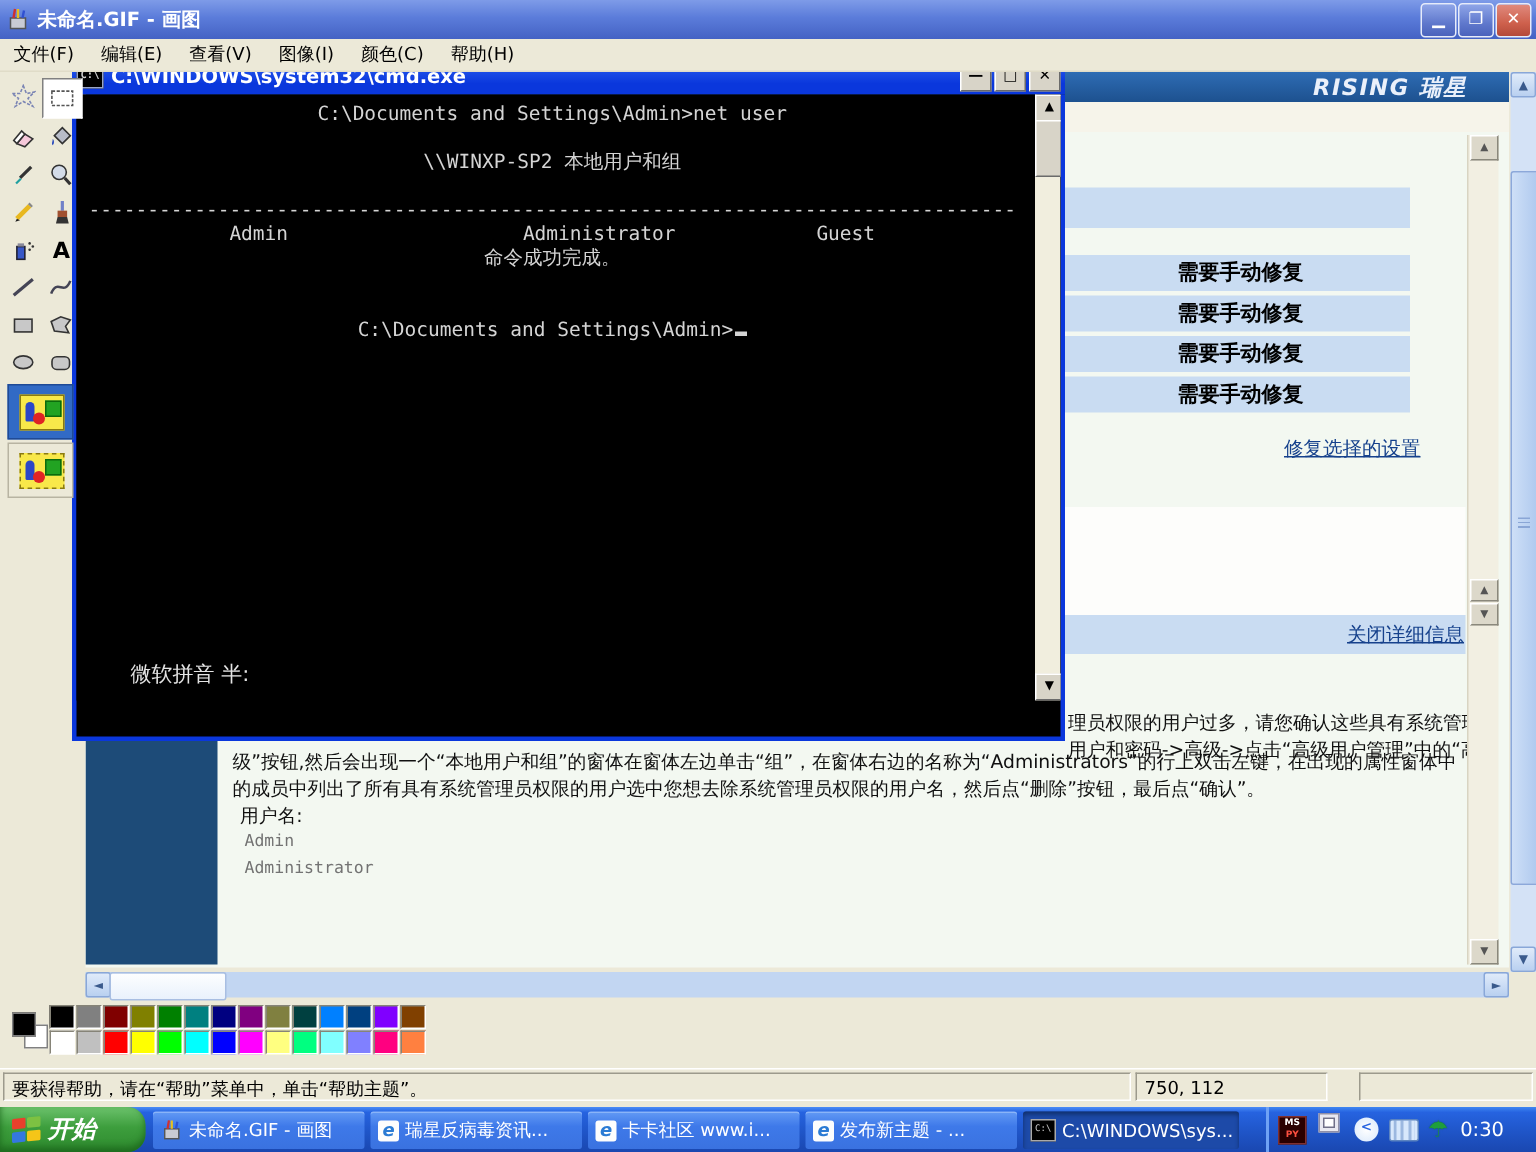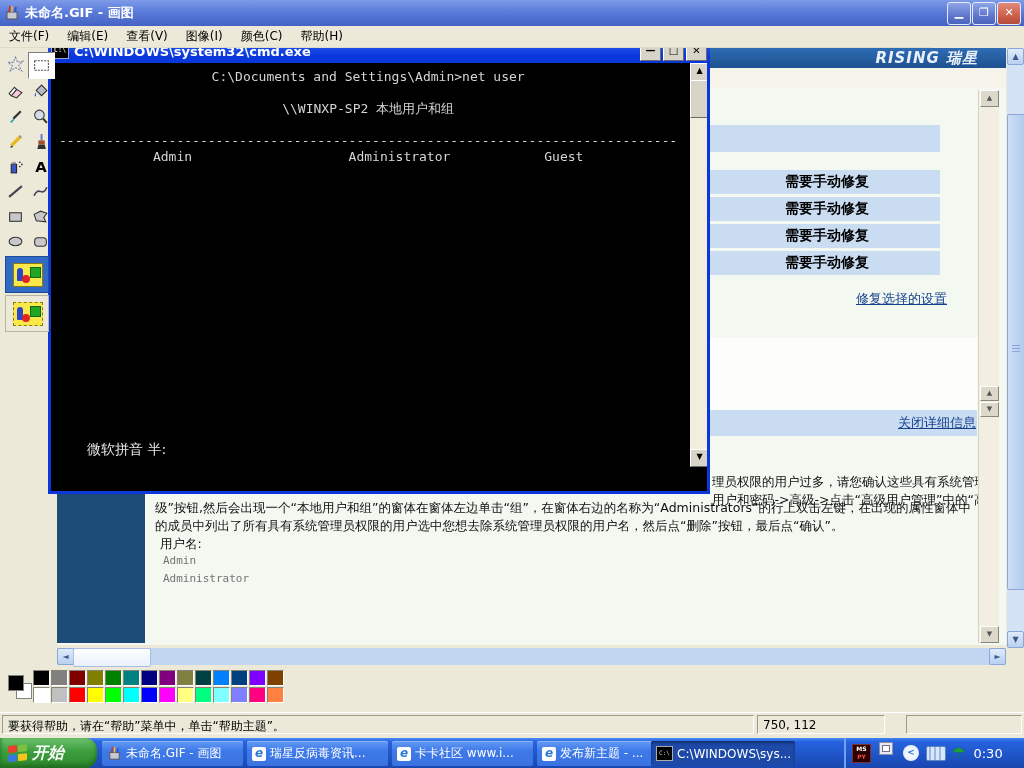--- a/index.html
+++ b/index.html
@@ -330,22 +330,24 @@
       </span>
     </div>
     <div class="cmd-body">
       <div class="cmd-text">
         <div class="cline">C:\Documents and Settings\Admin&gt;net user</div>
         <div class="cline"></div>
         <div class="cline">\\WINXP-SP2 本地用户和组</div>
         <div class="cline"></div>
         <div class="cline">-------------------------------------------------------------------------------</div>
         <div class="cline">Admin                    Administrator            Guest</div>
+        <div class="cline">命令成功完成。</div>
         <div class="cline"></div>
         <div class="cline"></div>
+        <div class="cline"><span>C:\Documents and Settings\Admin&gt;</span><span class="cursor"></span></div>
       </div>
       <div class="ime">微软拼音 半:</div>
       <div class="cmd-scroll">
         <div class="c-sbtn" style="top:0">▲</div>
         <div class="c-thumb"></div>
         <div class="c-sbtn" style="bottom:0">▼</div>
       </div>
     </div>
   </div>
 
@@ -418,21 +420,21 @@
       <span>瑞星反病毒资讯...</span>
     </div>
     <div class="task" style="left:392px">
       <span class="ticon ie-e">e</span>
       <span>卡卡社区 www.i...</span>
     </div>
     <div class="task" style="left:537px">
       <span class="ticon ie-e">e</span>
       <span>发布新主题 - ...</span>
     </div>
-    <div class="task active" style="left:651px;width:144px">
+    <div class="task active" style="left:682px;width:144px">
       <span class="ticon cmd-mini">C:\</span>
       <span>C:\WINDOWS\sys...</span>
     </div>
     <div class="tray">
       <span class="mspy">MS<span class="py">PY</span></span>
       <span class="imemini"></span>
       <span class="chev">&lt;</span>
       <span class="kbd"></span>
       <span class="umb">☂</span>
       <span class="clock">0:30</span>

